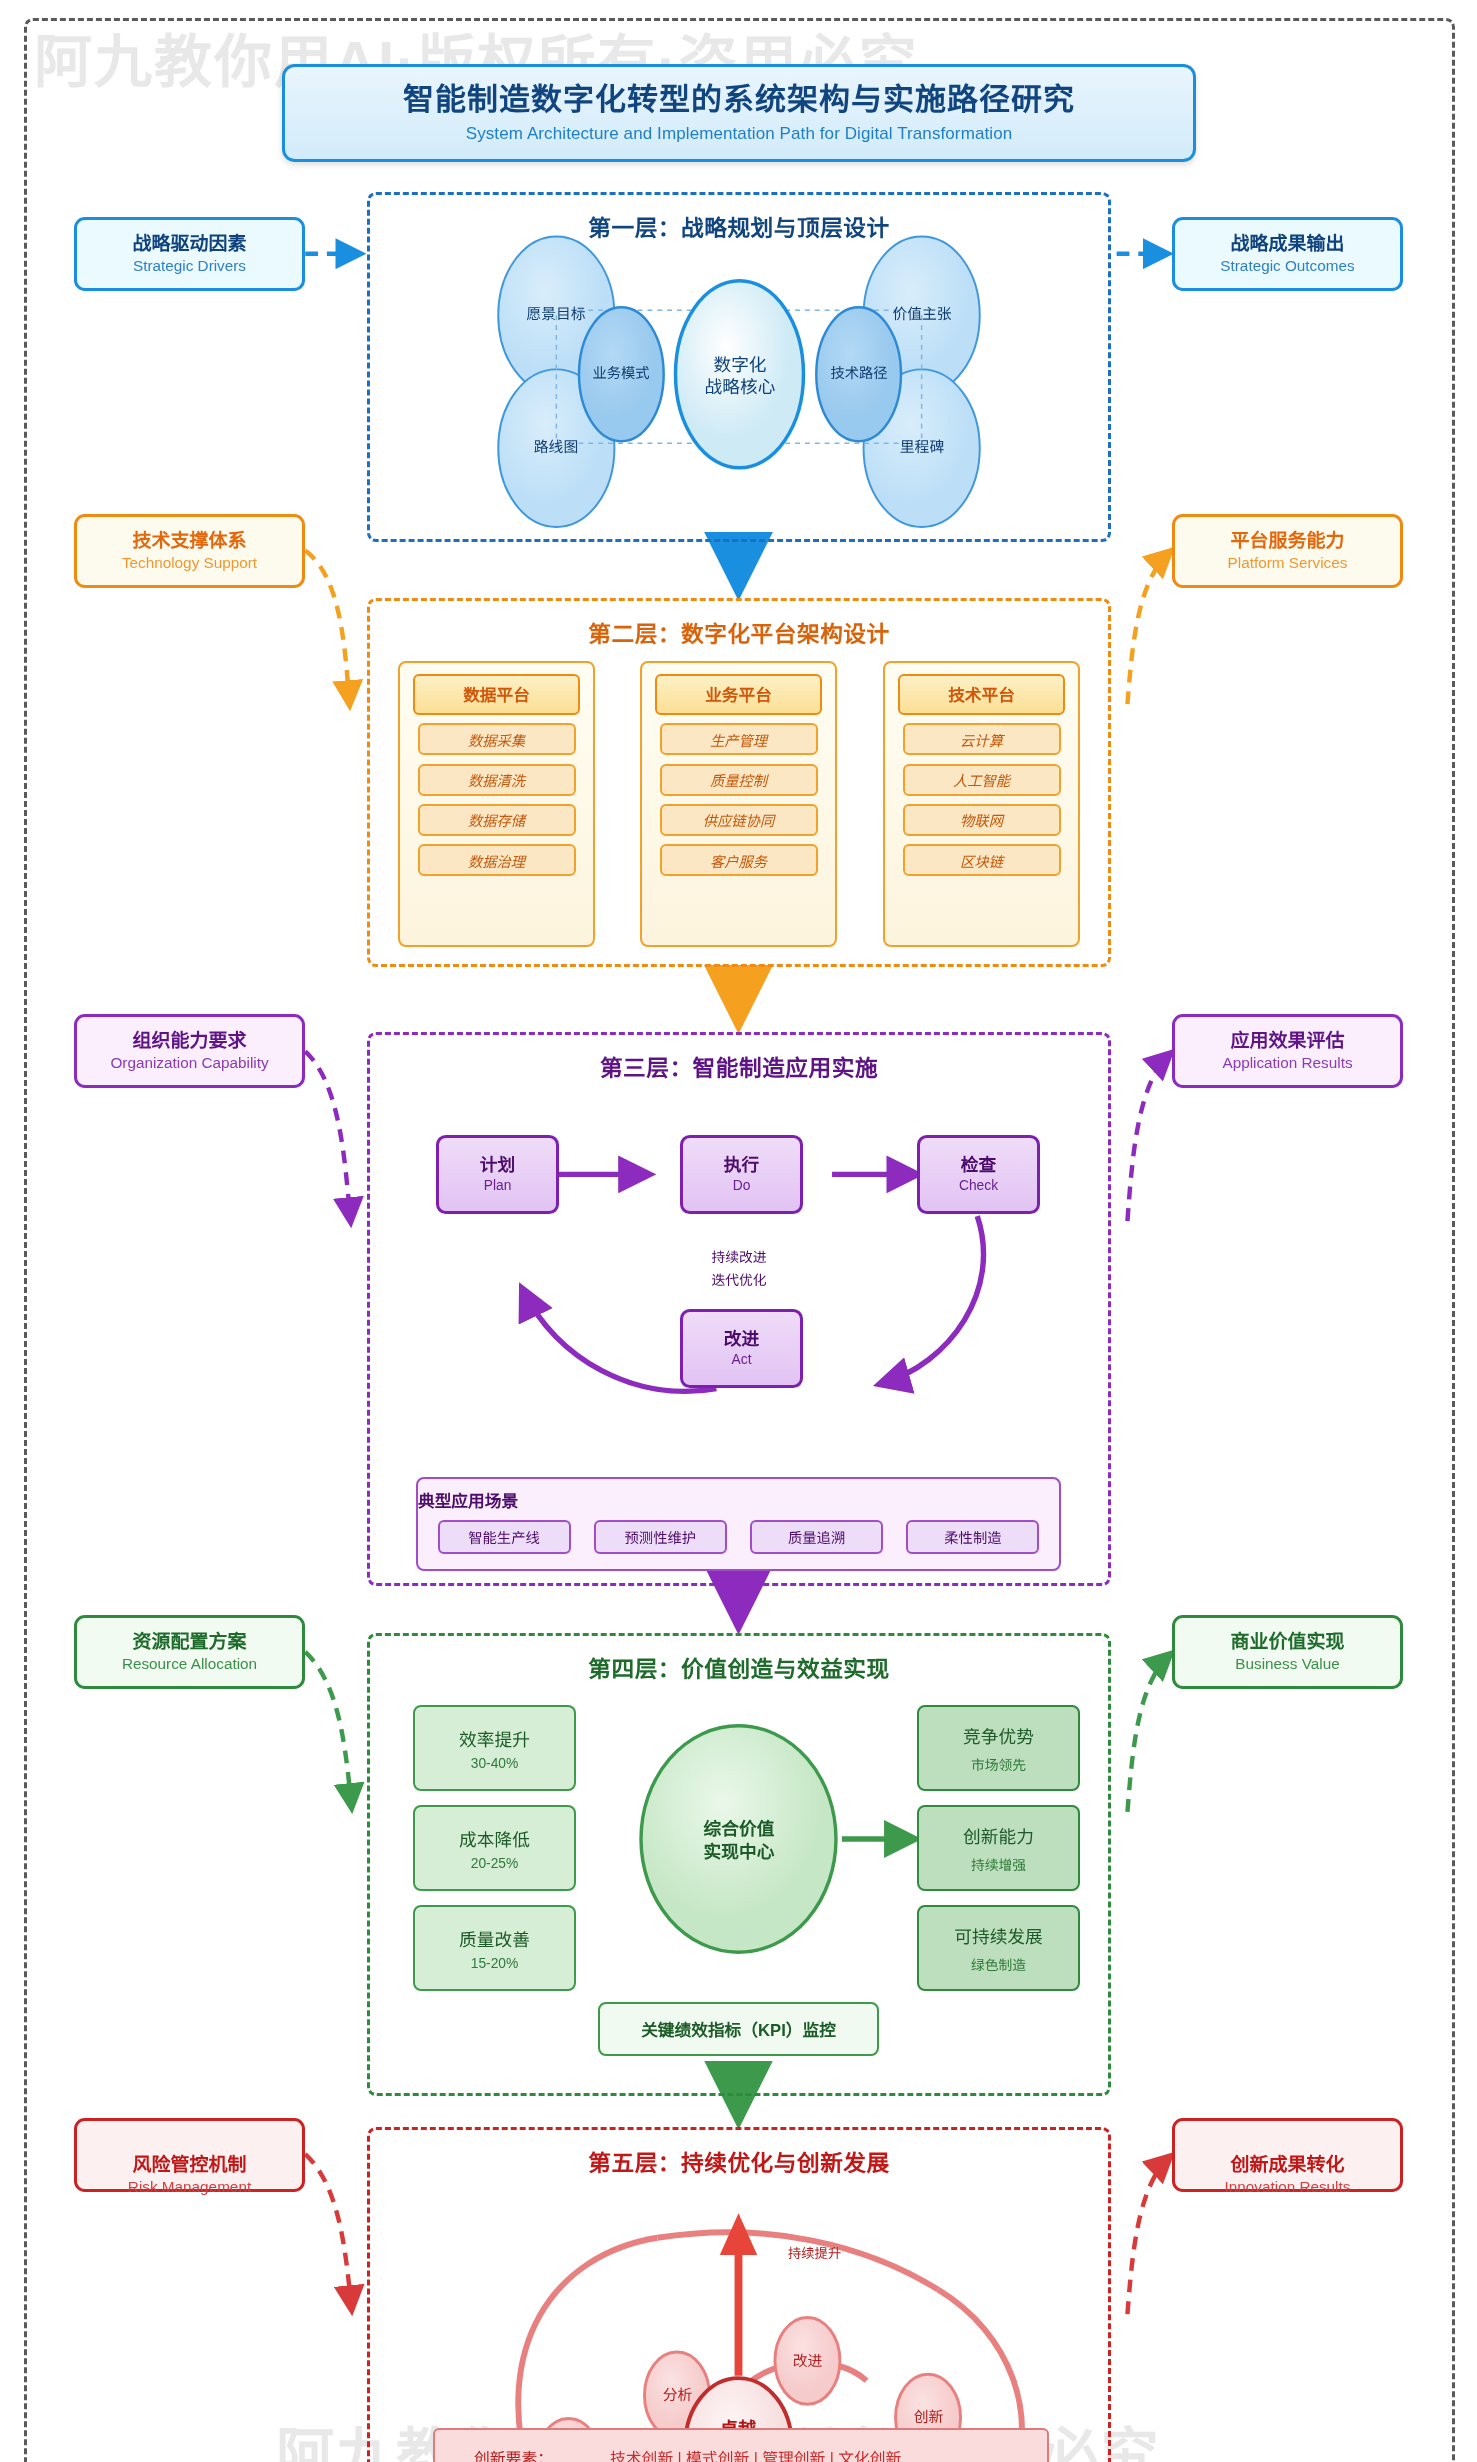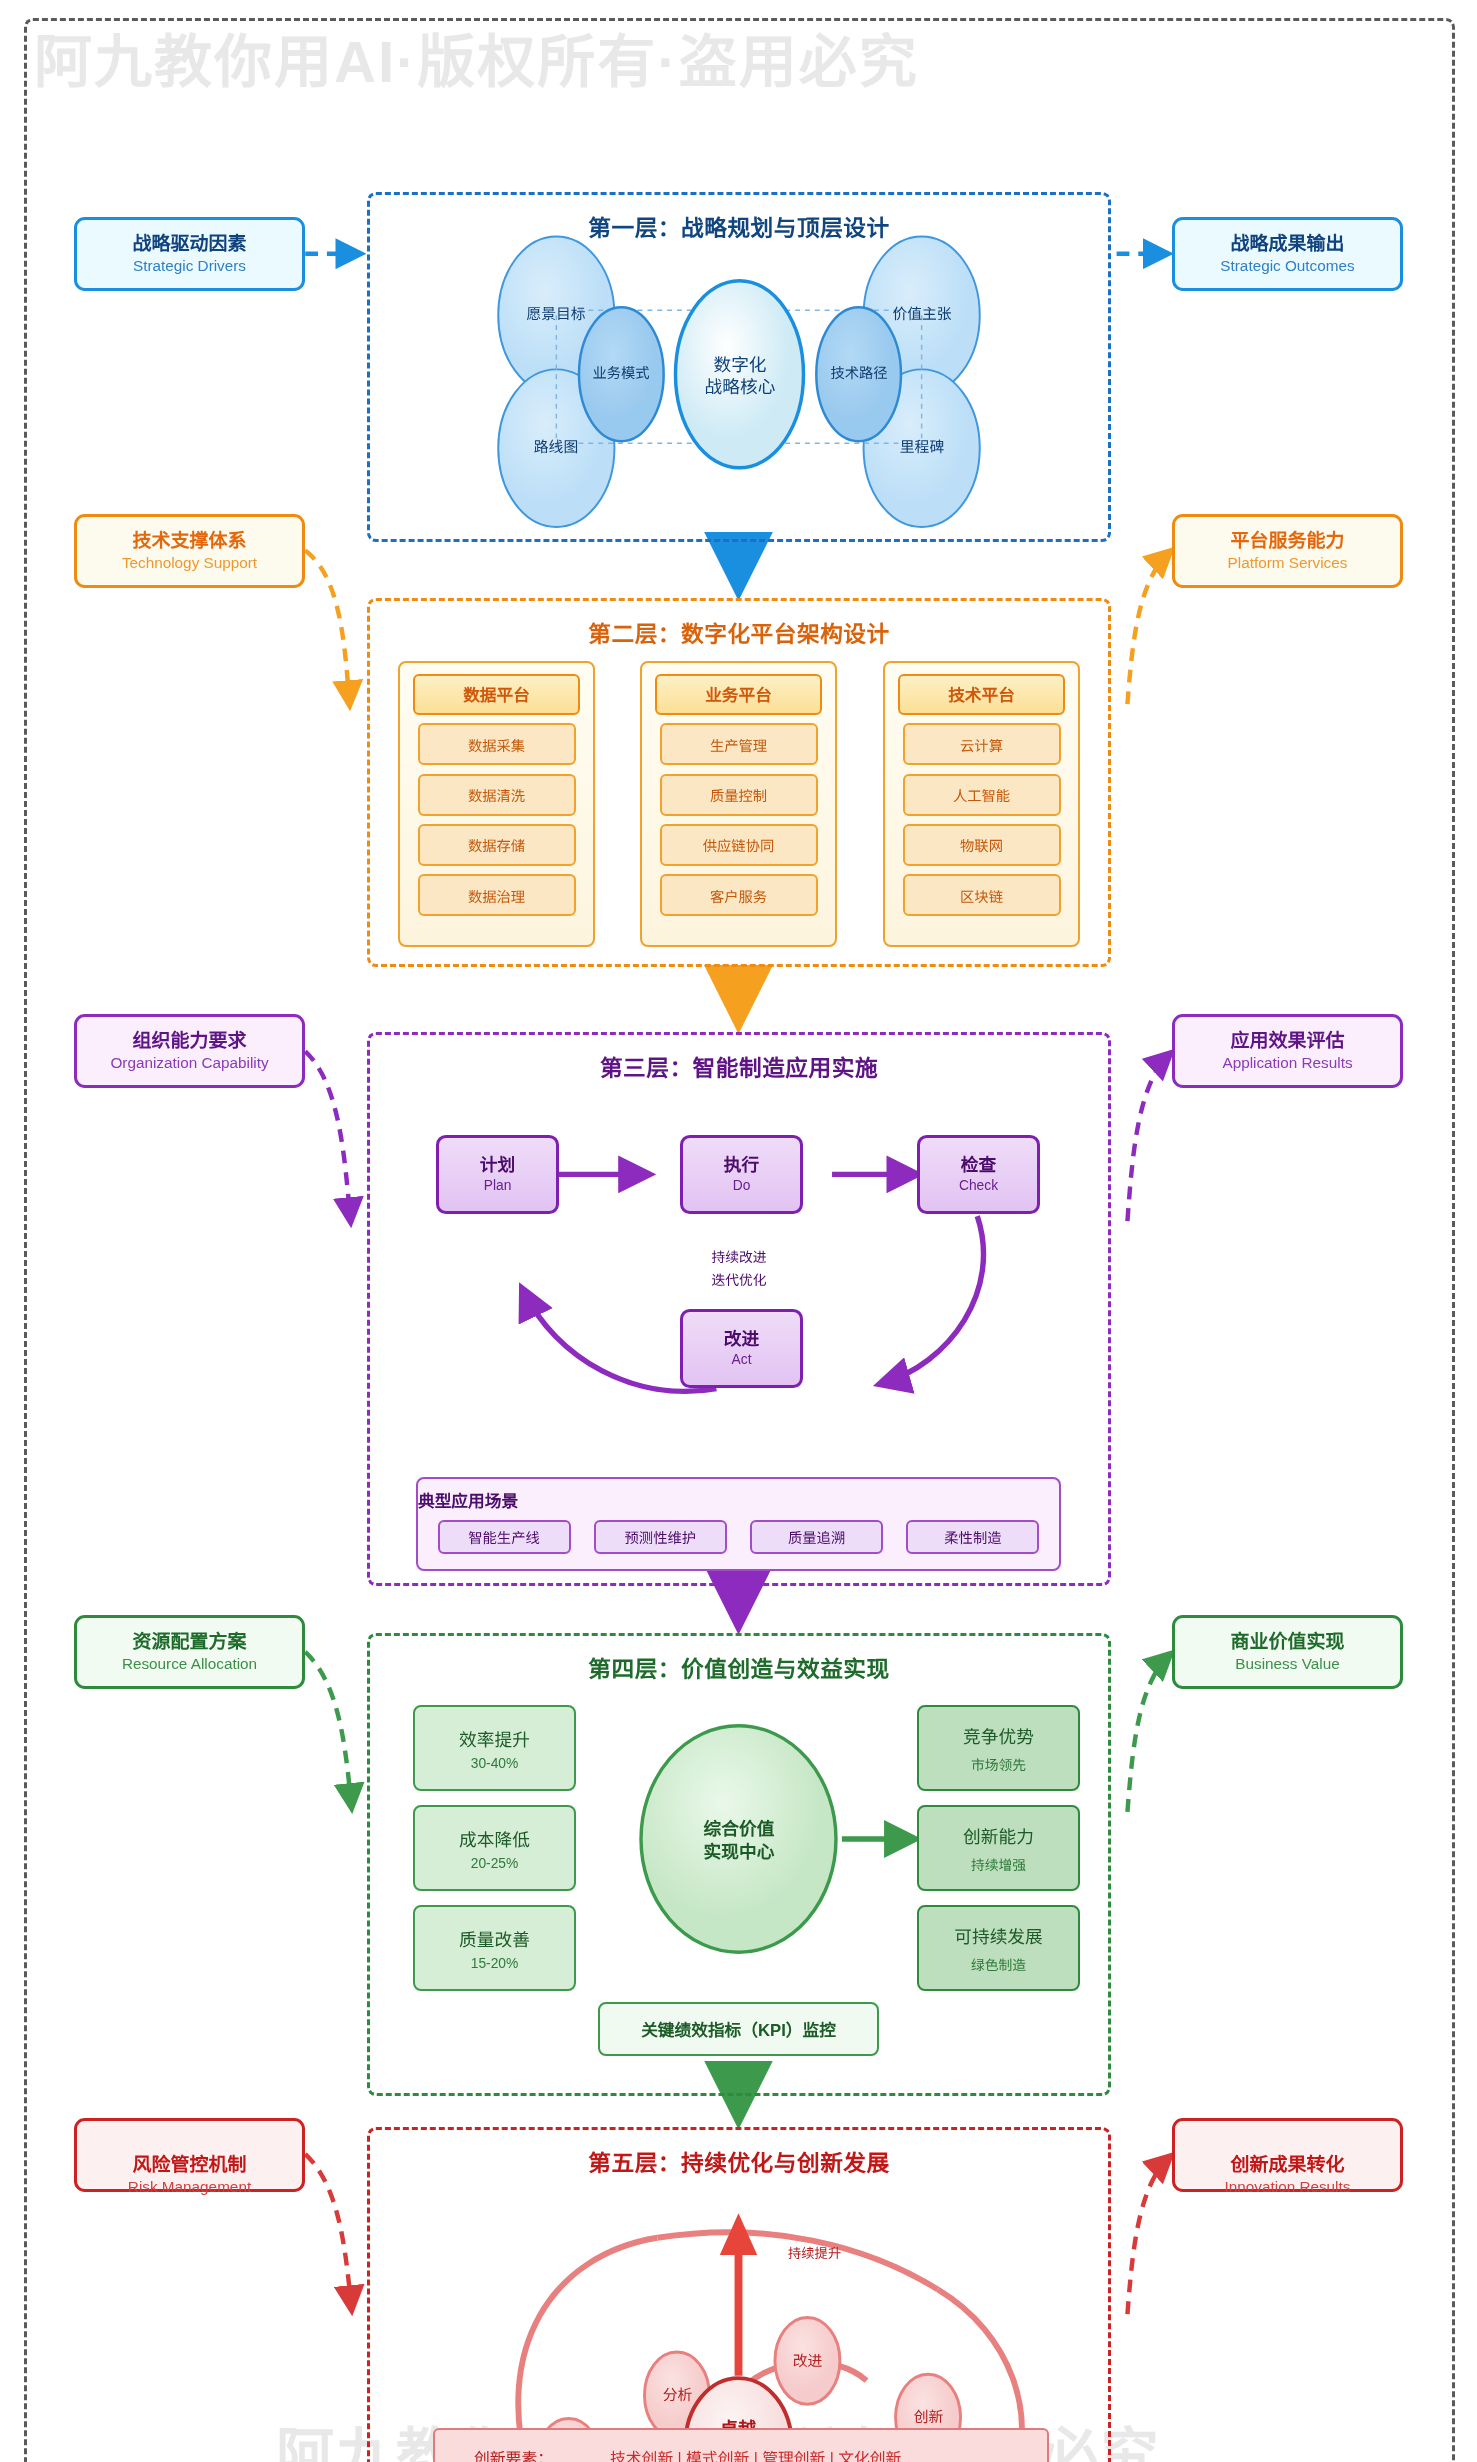--- a/index.html
+++ b/index.html
@@ -124,26 +124,26 @@
     margin: 10.8px auto 0;
     width: 167px; height: 41px;
     background: linear-gradient(180deg,#fdf0c6 0%,#fbdf95 100%);
     border: 2.5px solid #ef8b10;
     border-radius: 5.9px;
     display: flex; align-items: center; justify-content: center;
     font-size: 16.7px; font-weight: 700; color: #d1570a;
   }
   .plat-item {
     margin: 8.4px auto 0;
-    width: 158px; height: 42px;
+    width: 158px; height: 32px;
     background: #fbe7c4;
     border: 2px solid #f0a22c;
     border-radius: 5.9px;
     display: flex; align-items: center; justify-content: center;
-    font-size: 14.3px; color: #c4590c;
+    font-size: 14.3px; color: #c4590c; font-style: italic;
   }
 
   
   .pdca {
     position: absolute;
     width: 123px; height: 79px;
     background: linear-gradient(180deg,#efdcf8 0%,#e2c3f3 100%);
     border: 3px solid #7f1fb0;
     border-radius: 9.8px;
     display: flex; flex-direction: column;
@@ -262,20 +262,24 @@
 </head>
 <body>
 
 <div id="root">
 
   <div class="wm wm-a">阿九教你用AI·版权所有·盗用必究</div>
   <div class="wm wm-c">阿九教你用AI·版权所有·盗用必究</div>
 
   <div class="outer-frame"></div>
 
+  <div class="title-box">
+    <div class="title-cn">智能制造数字化转型的系统架构与实施路径研究</div>
+    <div class="title-en">System Architecture and Implementation Path for Digital Transformation</div>
+  </div>
 
   <svg class="overlay" viewBox="0 0 3000 5250">
     <defs>
       <marker id="ar-blue" markerWidth="7" markerHeight="7" refX="5.4" refY="3.5" orient="auto">
         <path d="M0,0 L7,3.5 L0,7 z" fill="#1a8fe0"></path>
       </marker>
       <marker id="ar-orange" markerWidth="7" markerHeight="7" refX="5.4" refY="3.5" orient="auto">
         <path d="M0,0 L7,3.5 L0,7 z" fill="#f5a01e"></path>
       </marker>
       <marker id="ar-purple" markerWidth="7" markerHeight="7" refX="5.4" refY="3.5" orient="auto">

